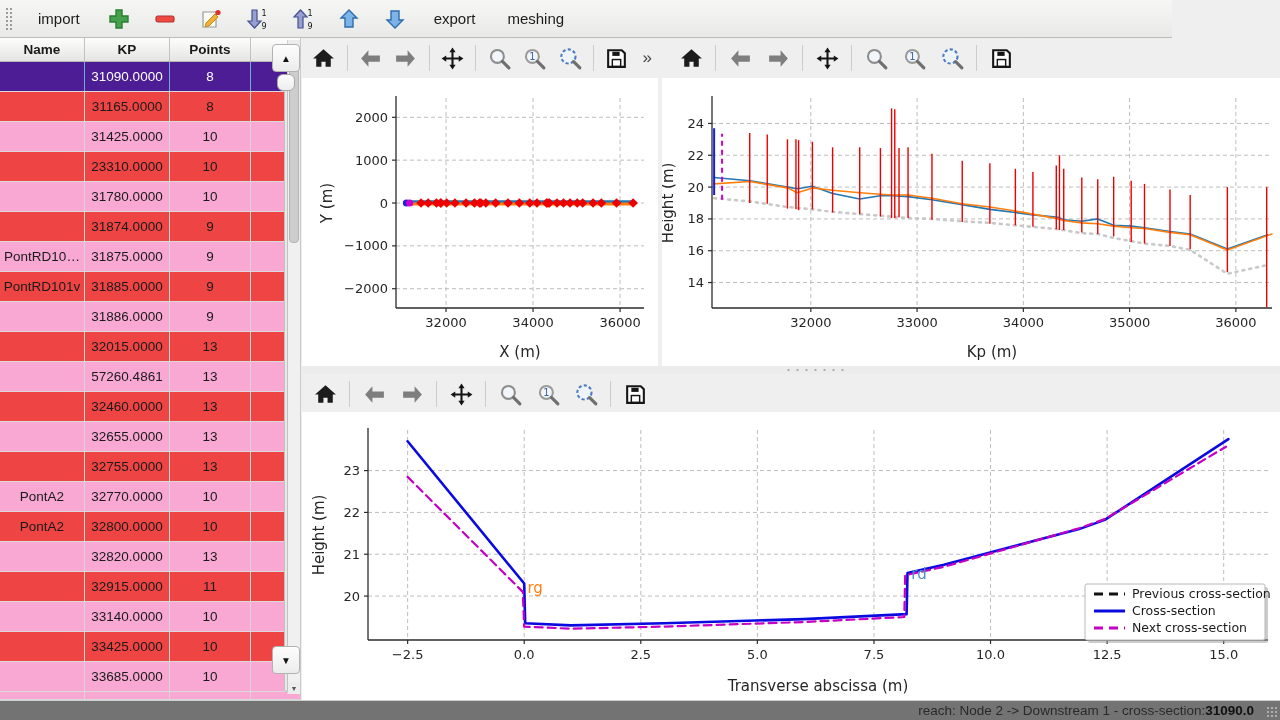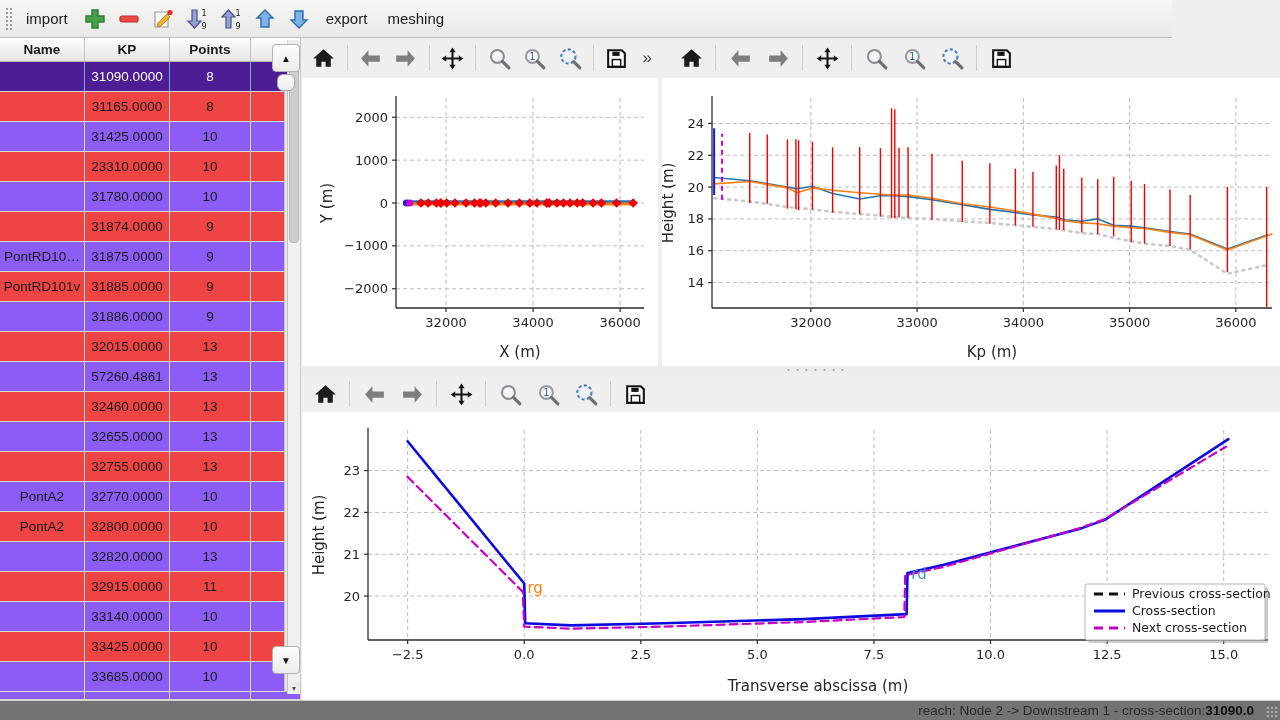--- a/index.html
+++ b/index.html
@@ -1,34 +1,34 @@
 <!DOCTYPE html>
 <html><head>
 <meta charset="utf-8">
 <style>
   html,body{margin:0;padding:0;width:1280px;height:720px;overflow:hidden;
     font-family:"Liberation Sans",sans-serif;background:#efefef;position:relative;}
   *{box-sizing:border-box;}
   
   #main-toolbar{position:absolute;left:0;top:0;width:1172px;height:38px;
     background:linear-gradient(#f6f6f5,#e9e9e7);border-bottom:1px solid #bcbcbc;
-    display:flex;align-items:center;gap:4px;padding-left:5px;}
+    display:flex;align-items:center;gap:16px;padding-left:5px;}
   .tb-grip{width:7px;height:24px;margin-right:2px;
     background-image:radial-gradient(circle,#9a9a9a 1px,transparent 1.3px);
     background-size:4px 4px;}
   .tb-label{font-size:15px;color:#1d1d1d;padding:4px 8px;border-radius:3px;cursor:default;}
   .tb-icon{width:30px;height:30px;display:flex;align-items:center;justify-content:center;border-radius:3px;}
   .tb-icon svg{width:24px;height:24px;}
   
   #table-panel{position:absolute;left:0;top:38px;width:301px;height:662px;background:#fff;
     border-right:1px solid #c9c9c9;overflow:hidden;font-size:13.5px;color:#1a1a1a;}
   .tbl-header{display:flex;height:24px;background:linear-gradient(#fdfdfd,#e5e5e3);
     border-bottom:1px solid #b5b5b5;font-weight:bold;}
   .hcell{display:flex;align-items:center;justify-content:center;border-right:1px solid #c2c2c2;height:100%;}
-  .tbl-row{display:flex;height:30px;border-bottom:1px solid #dadada;background:#8b5cf6;}
+  .tbl-row{display:flex;height:30px;border-bottom:1px solid #dadada;background:#f9a8d4;}
   .tbl-row.alt{background:#ef4444;}
   .tbl-row.selected{background:#4c1d95;color:#fff;text-align:right;}
   .cell{display:flex;align-items:center;justify-content:center;border-right:1px solid #d6d6d6;height:100%;
     white-space:nowrap;overflow:hidden;}
   .tbl-row.selected .cell{border-right-color:#6fa9d6;}
   .c-name{width:85px;}.c-kp{width:85px;}.c-pts{width:81px;}
   
   #tbl-scrollbar{position:absolute;right:0;top:2px;bottom:6px;width:13px;background:#f0f0f0;
     border-left:1px solid #d2d2d2;}
   .sb-btn{position:absolute;left:0;width:12px;height:12px;display:flex;align-items:center;justify-content:center;

